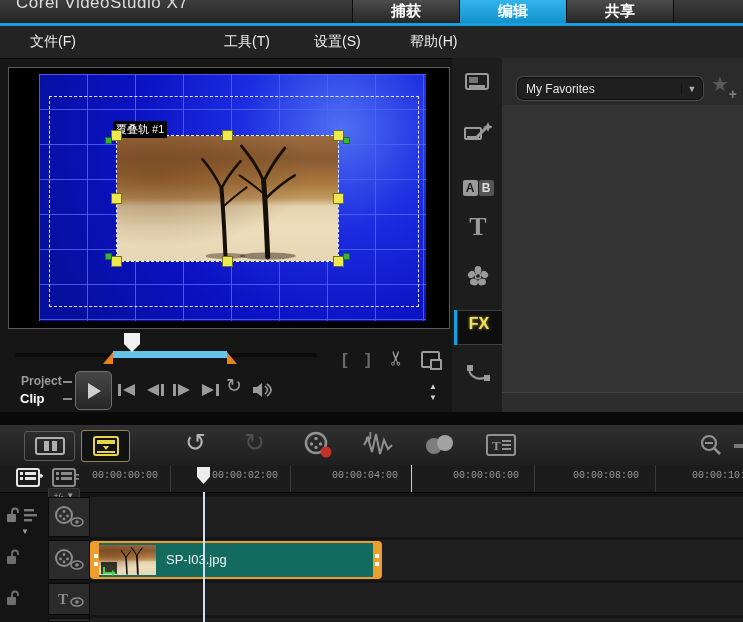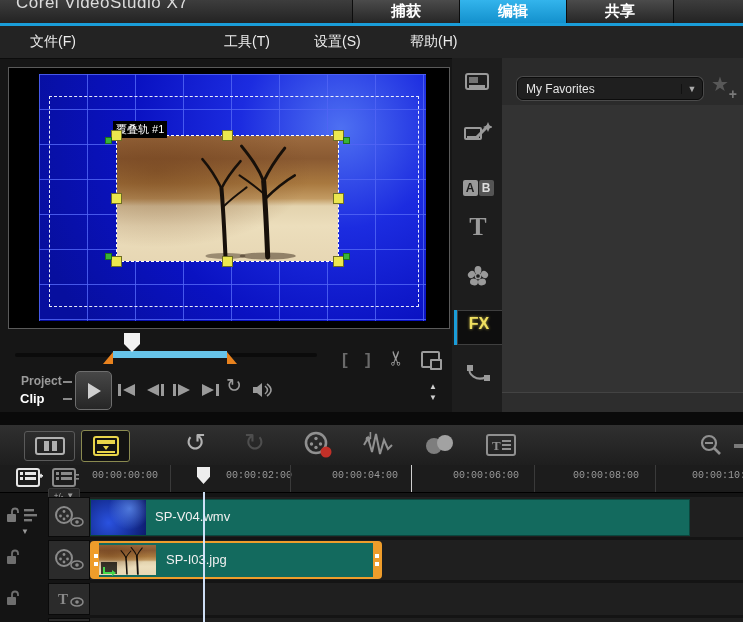--- a/index.html
+++ b/index.html
@@ -395,21 +395,21 @@
       <rect x="23" y="6" width="4" height="1.6" fill="#8a8a8a"></rect>
         <rect x="23" y="10" width="4" height="1.6" fill="#8a8a8a"></rect>
       </svg>
   </div>
   <div id="track-add" class="abs">
     <span>+/-</span>
     <span class="gutter-caret">▼</span>
   </div>
 
   <span class="rlabel abs" style="left:92px;">00:00:00:00</span>
-  <span class="rlabel abs" style="left:226px;font-family:Liberation Mono, monospace;">00:00:02:00</span>
+  <span class="rlabel abs" style="left:212px;font-family:Liberation Mono, monospace;">00:00:02:00</span>
   <span class="rlabel abs" style="left:332px;">00:00:04:00</span>
   <span class="rlabel abs" style="left:453px;">00:00:06:00</span>
   <span class="rlabel abs" style="left:573px;">00:00:08:00</span>
   <span class="rlabel abs" style="left:692px;">00:00:10:00</span>
   <div class="rtick abs" style="left:170px;"></div>
   <div class="rtick abs" style="left:290px;"></div>
   <div class="rtick abs" style="left:411px;background:#cfcfcf;"></div>
   <div class="rtick abs" style="left:534px;"></div>
   <div class="rtick abs" style="left:655px;"></div>
   <div id="ruler-flag" class="abs"></div>
@@ -470,24 +470,20 @@
       <circle cx="24" cy="14" r="1.8" fill="#8a8a8a"></circle>
       </svg>
   </div>
   <div class="hdr-cell abs" style="top:618px;height:4px;"></div>
 
   <div class="lane abs" style="top:497px;height:40px;"></div>
   <div class="lane abs" style="top:540px;height:40px;"></div>
   <div class="lane abs" style="top:583px;height:32px;"></div>
   <div class="lane abs" style="top:618px;height:4px;"></div>
 
-  <div id="clip-video" class="clip abs">
-    <div id="thumb-video"></div>
-    <span class="name" style="left:64px;">SP-V04.wmv</span>
-  </div>
   <div id="clip-overlay" class="clip abs">
     <div class="desert" style="position:absolute;left:7px;top:2px;width:57px;height:30px;">
       <svg viewBox="0 0 220 124" preserveAspectRatio="none">
         <g stroke="#17100a" fill="none" stroke-linecap="round">
           <path d="M150 120 C149 95 148 70 146 45" stroke-width="7"></path>
           <path d="M146 45 C140 30 132 20 124 10" stroke-width="4"></path>
           <path d="M146 45 C152 32 159 22 167 12" stroke-width="4"></path>
           <path d="M108 120 C107 98 106 75 104 52" stroke-width="6"></path>
           <path d="M104 52 C98 40 92 31 85 23" stroke-width="4"></path>
           <path d="M104 52 C110 40 116 33 123 25" stroke-width="4"></path>

